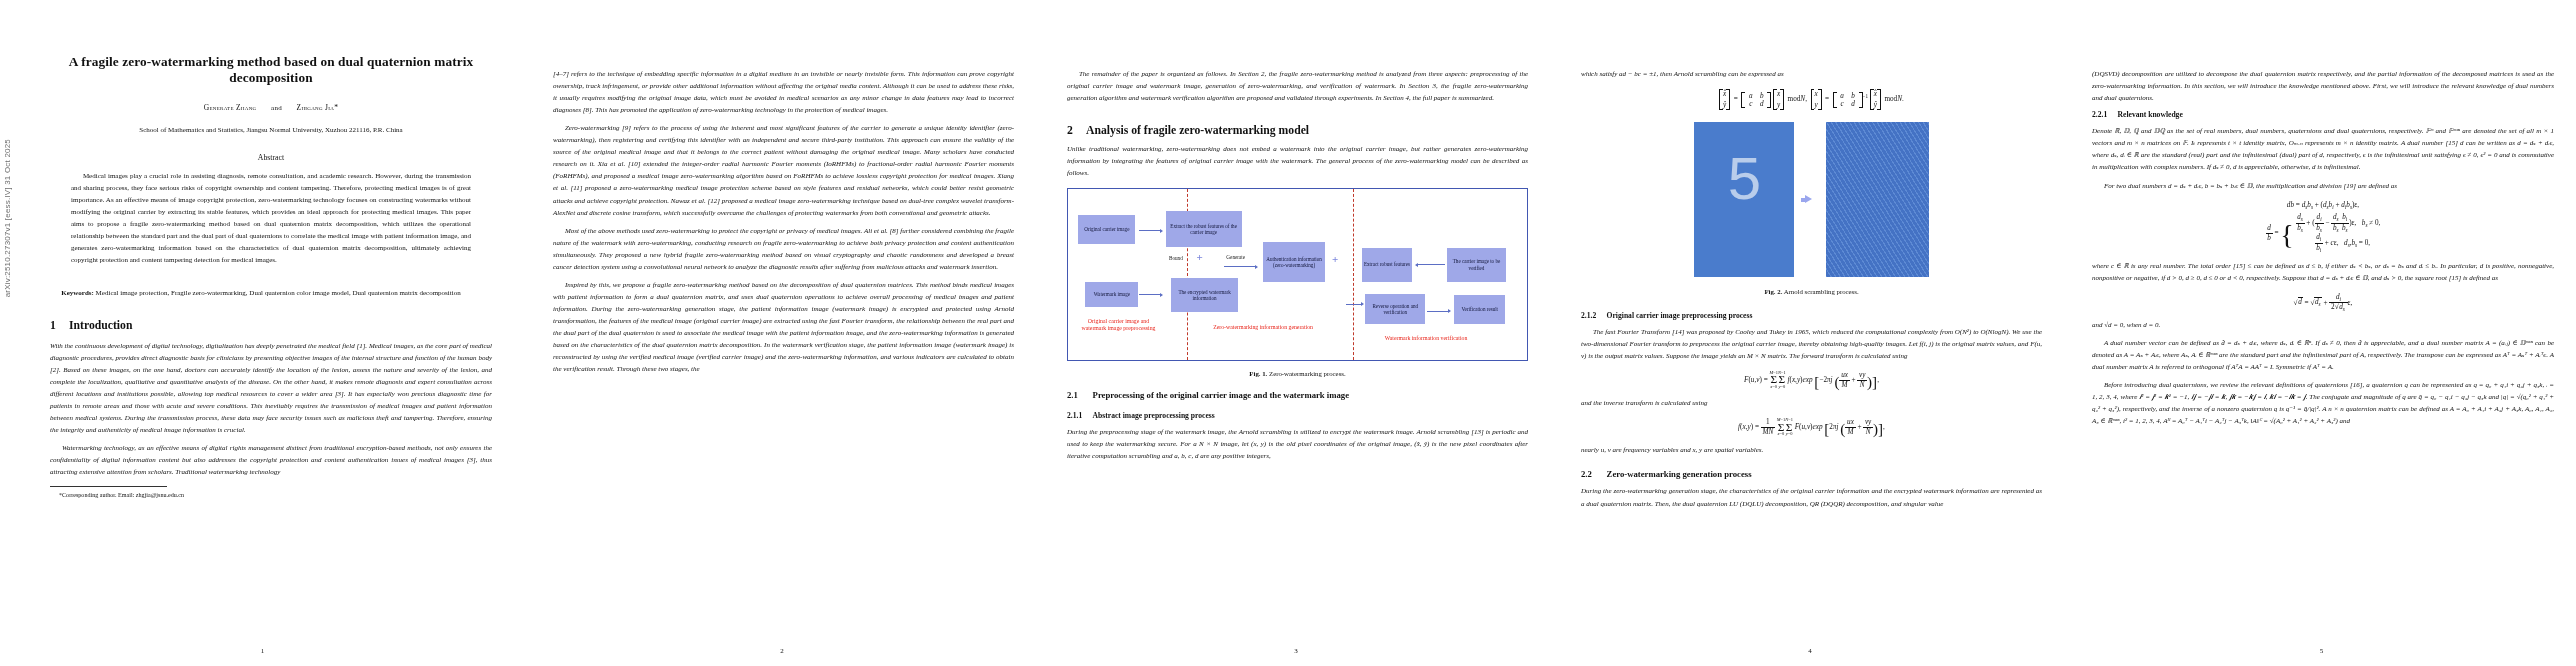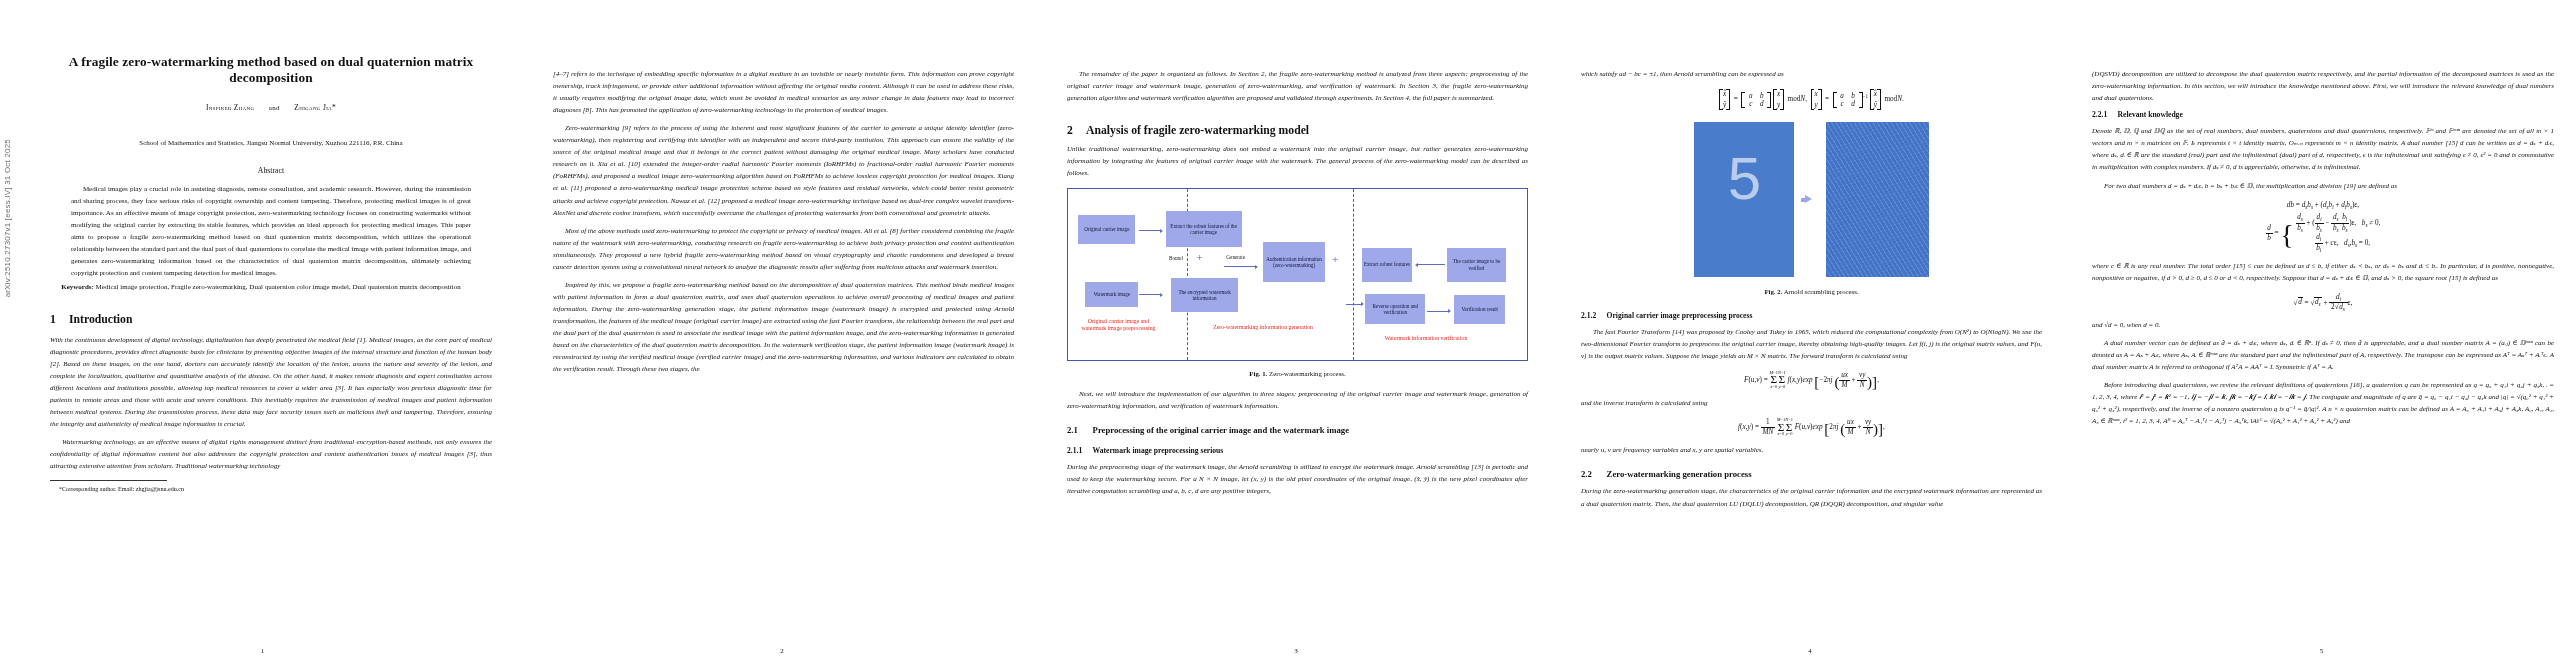--- a/index.html
+++ b/index.html
@@ -27,27 +27,27 @@
 
   .title{
     text-align:center;font-size:13.3px;line-height:1.22;font-weight:700;
     margin:21px 10px 0 10px;letter-spacing:0.1px;
   }
   .authors{
     text-align:center;margin-top:16.7px;font-size:7.5px;letter-spacing:0.3px;
   }
   .authors .sc{font-variant:small-caps;}
   .authors .and{font-variant:normal;margin:0 14.5px;font-size:7px;}
-  .affil{text-align:center;margin-top:27px;font-size:7px;}
+  .affil{text-align:center;margin-top:14px;font-size:7px;}
   .abs-h{text-align:center;margin-top:19px;font-size:7.8px;font-weight:400;}
   .abs-body{
     margin:7.8px 21px 0 21px;font-size:7px;line-height:1.72;
     text-align:justify;text-indent:1.7em;
   }
-  .kw{margin:2px 11px 0 0;font-size:7px;line-height:1.72;text-align:justify;text-indent:1.6em;}
+  .kw{margin:21px 11px 0 0;font-size:7px;line-height:1.72;text-align:justify;text-indent:1.6em;}
   .kw b{font-weight:700;}
   .h1{font-size:11.7px;font-weight:700;margin:20px 0 0 0;}
   .h1 .num{display:inline-block;min-width:19px;}
   .h2{font-size:8.7px;font-weight:700;margin:13.3px 0 0 0;}
   .h2 .num{display:inline-block;min-width:25.6px;}
   .h3{font-size:7.6px;font-weight:700;margin:10.6px 0 0 0;}
   .h3 .num{display:inline-block;min-width:25.6px;}
   .para{font-size:7px;line-height:1.72;text-align:justify;margin-top:6.1px;font-style:italic;}
   .para.ind{text-indent:1.7em;}
   .para.first{margin-top:7.8px;}
@@ -136,21 +136,21 @@
 <body>
 
 <div class="viewer">
 
   <div class="page p1">
     <div class="arxiv-stamp">arXiv:2510.27307v1  [eess.IV]  31 Oct 2025</div>
 
     <div class="title">A fragile zero-watermarking method based on dual quaternion matrix decomposition</div>
 
     <div class="authors">
-      <span class="sc">Inspired Zhang</span><span class="and">and</span><span class="sc">Zhigang Jia*</span>
+      <span class="sc">Generate Zhang</span><span class="and">and</span><span class="sc">Zhigang Jia*</span>
     </div>
 
     <div class="affil">School of Mathematics and Statistics, Jiangsu Normal University, Xuzhou 221116, P.R. China</div>
 
     <div class="abs-h">Abstract</div>
     <div class="abs-body">Medical images play a crucial role in assisting diagnosis, remote consultation, and academic research. However, during the transmission and sharing process, they face serious risks of copyright ownership and content tampering. Therefore, protecting medical images is of great importance. As an effective means of image copyright protection, zero-watermarking technology focuses on constructing watermarks without modifying the original carrier by extracting its stable features, which provides an ideal approach for protecting medical images. This paper aims to propose a fragile zero-watermarking method based on dual quaternion matrix decomposition, which utilizes the operational relationship between the standard part and the dual part of dual quaternions to correlate the medical image with patient information image, and generates zero-watermarking information based on the characteristics of dual quaternion matrix decomposition, ultimately achieving copyright protection and content tampering detection for medical images.</div>
 
     <div class="kw">
       <b>Keywords:</b>
       <span>Medical image protection, Fragile zero-watermarking, Dual quaternion color image model, Dual quaternion matrix decomposition</span>
@@ -222,27 +222,26 @@
         <div class="redlbl" style="left:2.5%;top:75%;width:17%;">Original carrier image and watermark image preprocessing</div>
         <div class="redlbl" style="left:27%;top:79%;width:31%;">Zero-watermarking information generation</div>
         <div class="redlbl" style="left:63%;top:85%;width:30%;">Watermark information verification</div>
       </div>
       <div class="figcap">
         <b>Fig. 1.</b>
         <span>Zero-watermarking process.</span>
       </div>
     </div>
 
-    <div class="para ind" style="margin-top:11px">Next, we will introduce the implementation of our algorithm in three stages: preprocessing of the original carrier image and watermark image, generation of zero-watermarking information, and verification of watermark information.</div>
 
     <div class="h2">
       <span class="num">2.1</span><span>Preprocessing of the original carrier image and the watermark image</span>
     </div>
     <div class="h3">
-      <span class="num">2.1.1</span><span>Watermark image preprocessing serious</span>
+      <span class="num">2.1.1</span><span>Abstract image preprocessing process</span>
     </div>
     <div class="para">During the preprocessing stage of the watermark image, the Arnold scrambling is utilized to encrypt the watermark image. Arnold scrambling [13] is periodic and used to keep the watermarking secure. For a N × N image, let (x, y) is the old pixel coordinates of the original image, (x̂, ŷ) is the new pixel coordinates after iterative computation scrambling and a, b, c, d are any positive integers,</div>
 
     <div class="pagenum">3</div>
   </div>
 
   <div class="page p4">
     <div style="height:29px"></div>
     <div class="para">which satisfy ad − bc = ±1, then Arnold scrambling can be expressed as</div>
 

